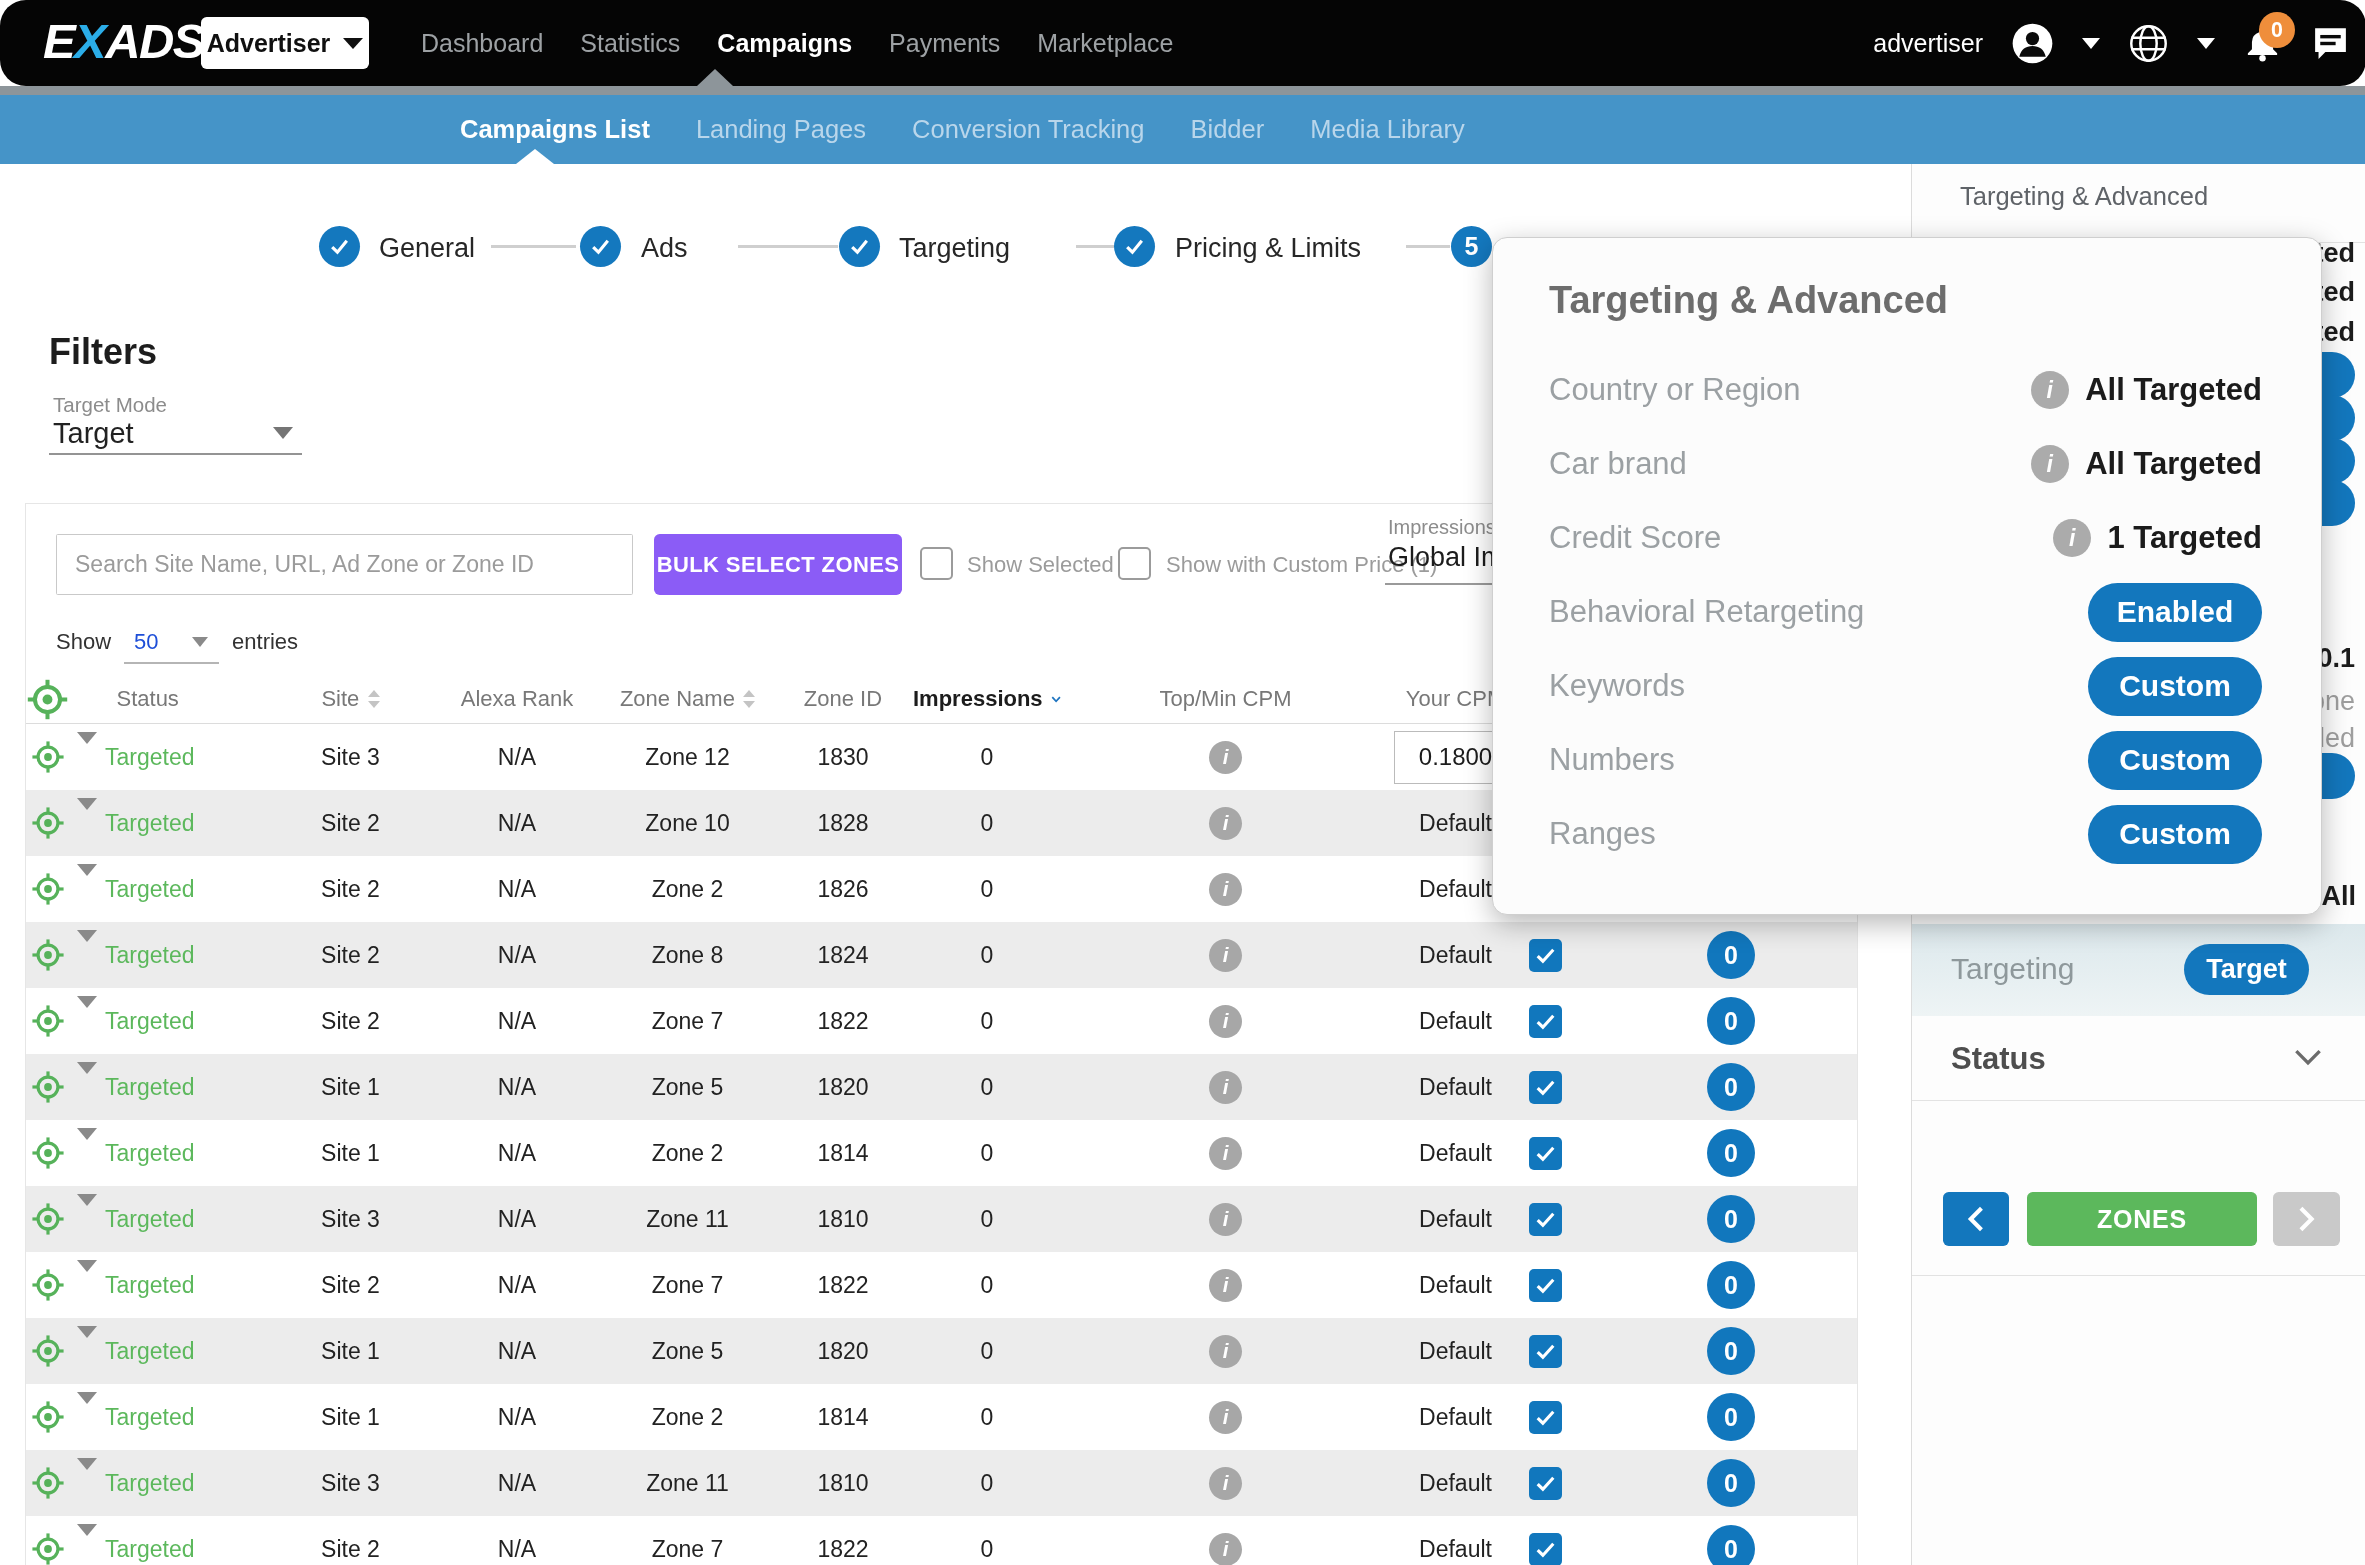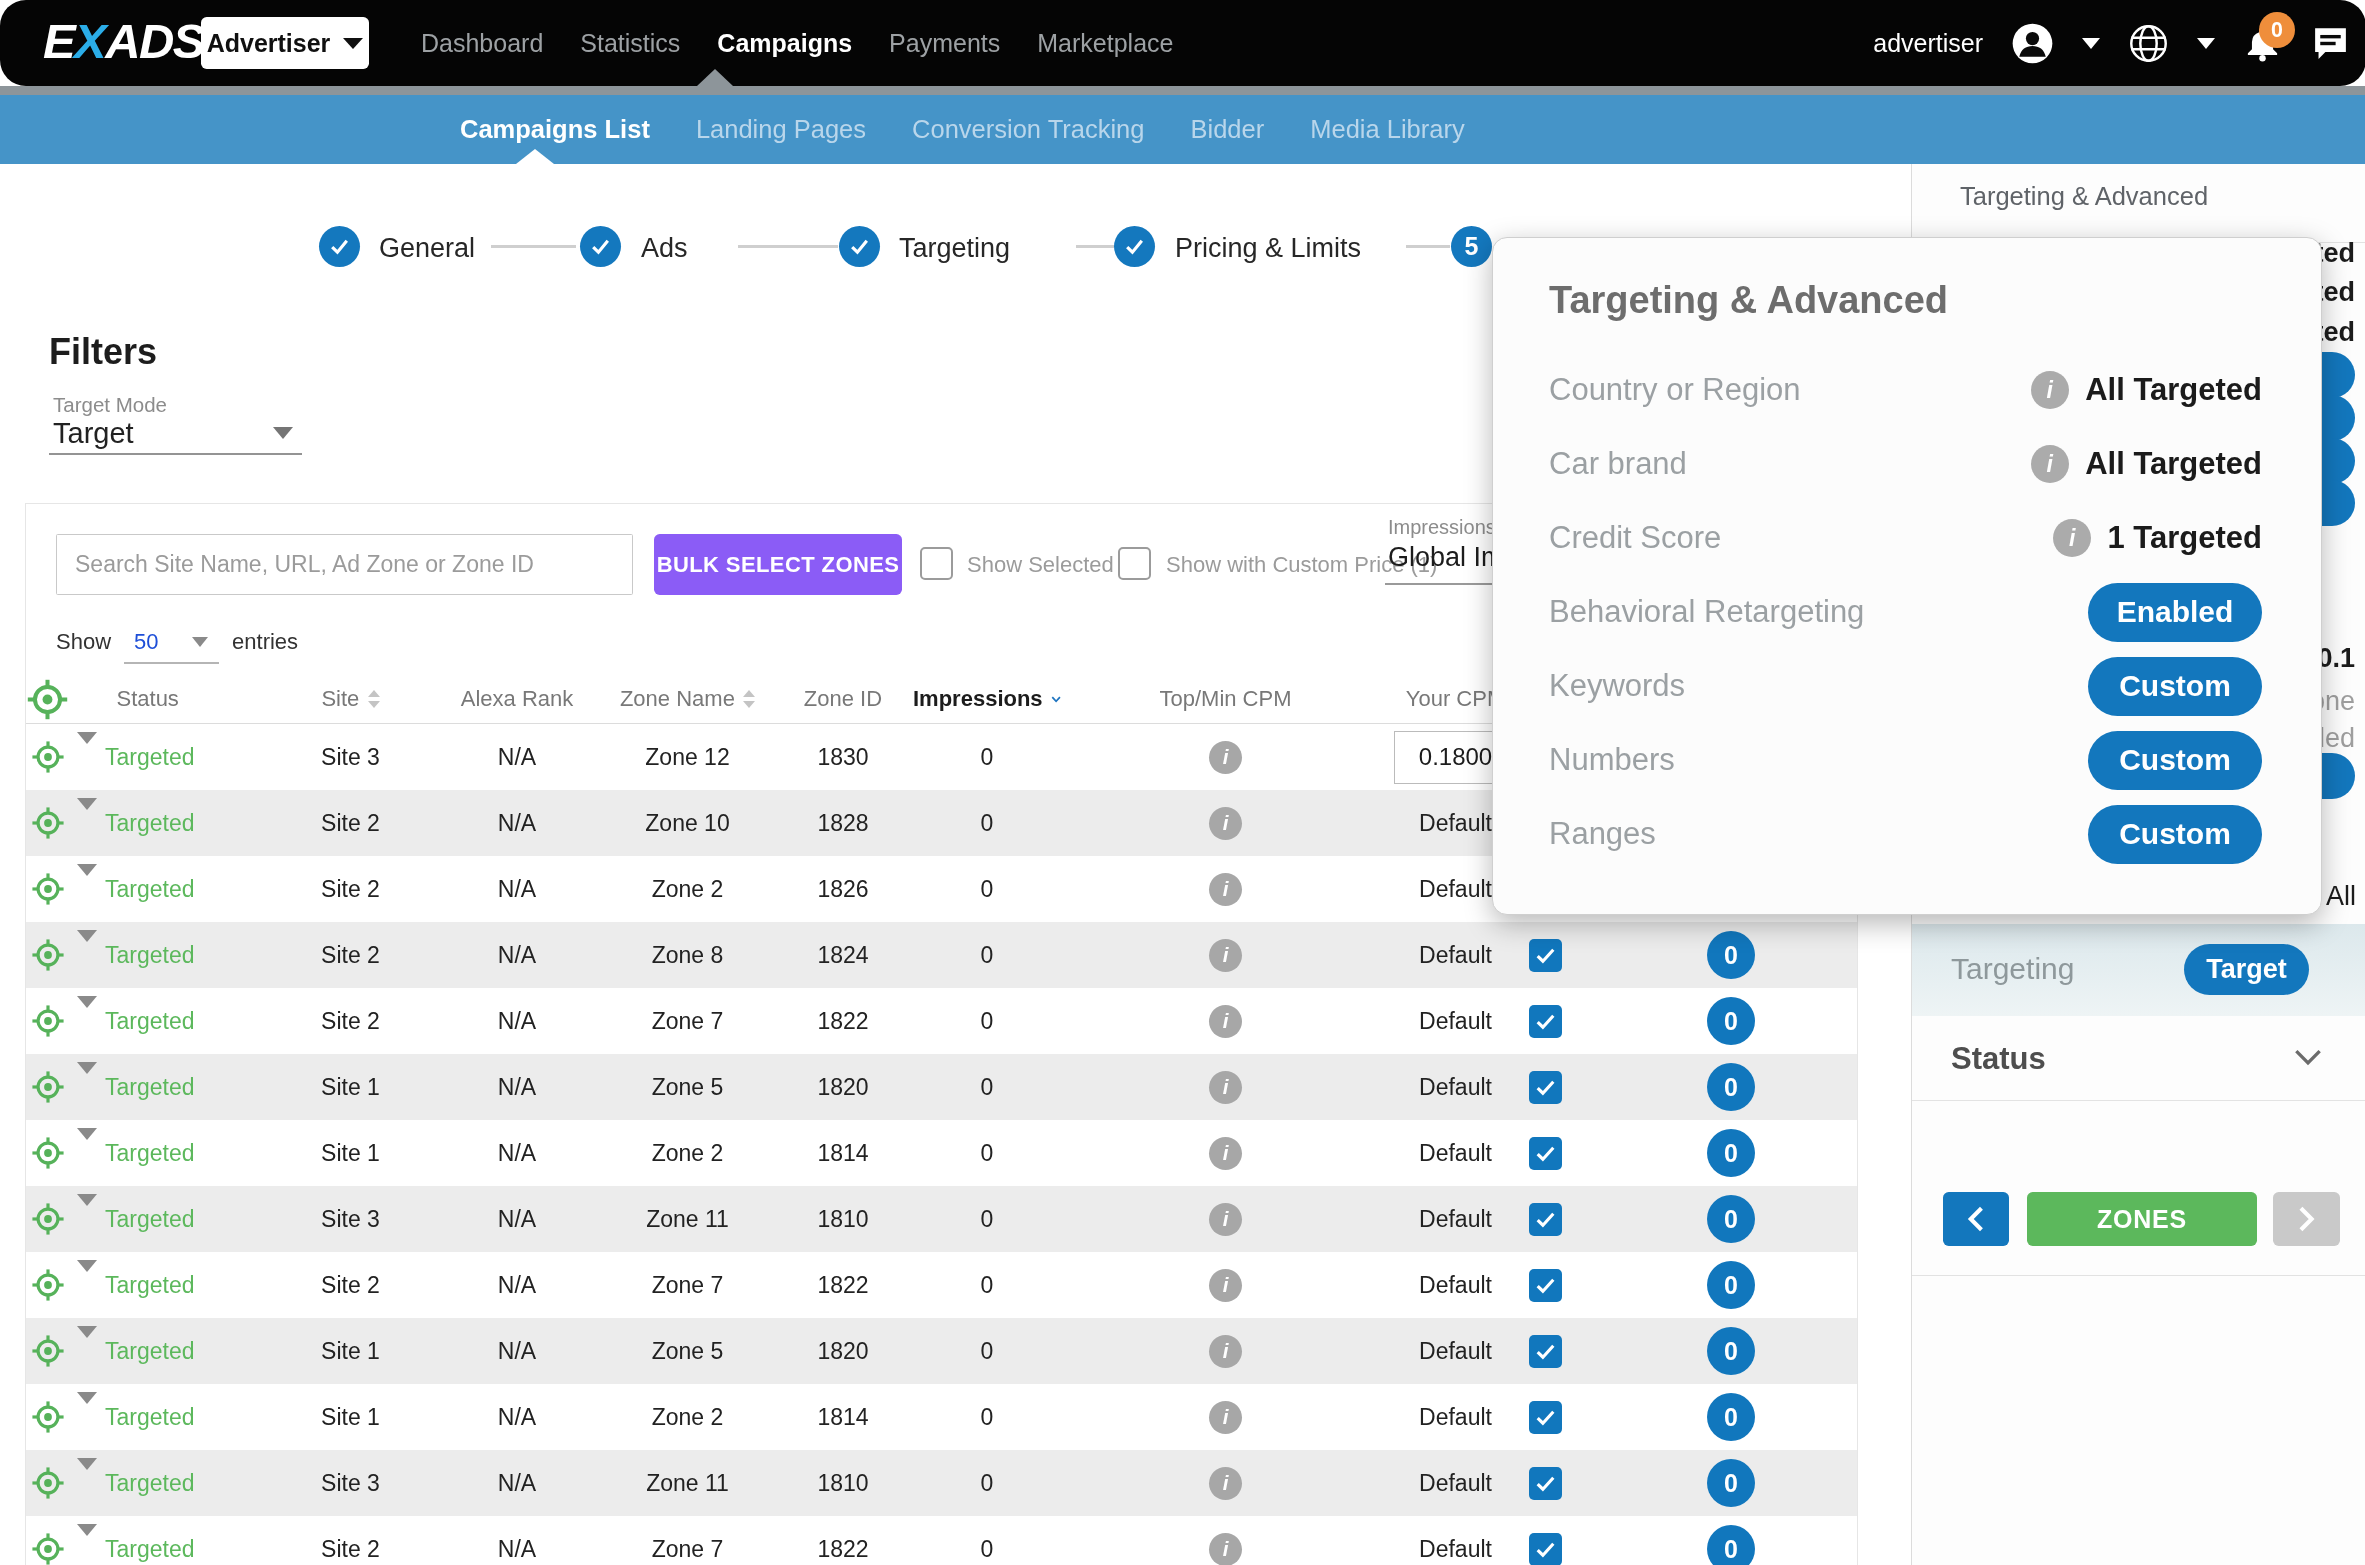--- a/index.html
+++ b/index.html
@@ -110,21 +110,21 @@
   .sidebar { position:absolute; left:1911px; top:164px; width:454px; height:1401px; background:#fdfdfd;
     border-left:0.8px solid #dcdcdc; z-index:6; }
   .sb-title { position:absolute; left:48px; top:18px; font-size:25.5px; font-weight:500; color:#5f6368; white-space:nowrap; }
   .sb-div { position:absolute; left:0; width:454px; height:0.8px; background:#e2e2e2; }
   .peek-text { position:absolute; right:10px; font-size:27px; white-space:nowrap; }
   .peek-text.dark { color:#1c1c1c; font-weight:700; }
   .peek-text.muted { color:#9e9e9e; }
   .peek-pill { position:absolute; right:10px; width:156px; height:46px; border-radius:23px; background:#1377bd; }
   .zt-row { position:absolute; left:0; top:715px; width:454px; height:41px; }
   .zt-label { position:absolute; left:39px; top:5px; font-size:27px; color:#9e9e9e; }
-  .zt-value { position:absolute; right:10px; top:1.6px; font-size:27px; font-weight:400; color:#1c1c1c; }
+  .zt-value { position:absolute; right:10px; top:1.6px; font-size:27px; font-weight:700; color:#1c1c1c; }
   .teal-row { position:absolute; left:0; top:760px; width:454px; height:92px;
     background:linear-gradient(#dce8ec,#eef4f5); }
   .teal-label { position:absolute; left:39px; top:28px; font-size:30px; color:#8e989b; }
   .target-pill { position:absolute; right:57px; top:20px; width:125px; height:51px; border-radius:25.5px; background:#1377bd;
     color:#fff; font-size:27px; font-weight:700; display:flex; align-items:center; justify-content:center; cursor:pointer; }
   .acc-row { position:absolute; left:0; width:454px; height:85px; border-bottom:0.8px solid #e3e3e3; cursor:pointer; background:#fdfdfd; }
   .acc-label { position:absolute; left:39px; top:25px; font-size:31px; font-weight:600; color:#4e4e4e; white-space:nowrap; }
   .acc-chev { position:absolute; right:43px; top:31px; }
   .nav-btn { position:absolute; border:none; border-radius:5.7px; cursor:pointer; display:flex; align-items:center; justify-content:center; }
   .btn-prev { left:31px; top:1028px; width:66px; height:54px; background:#1377bd; }

